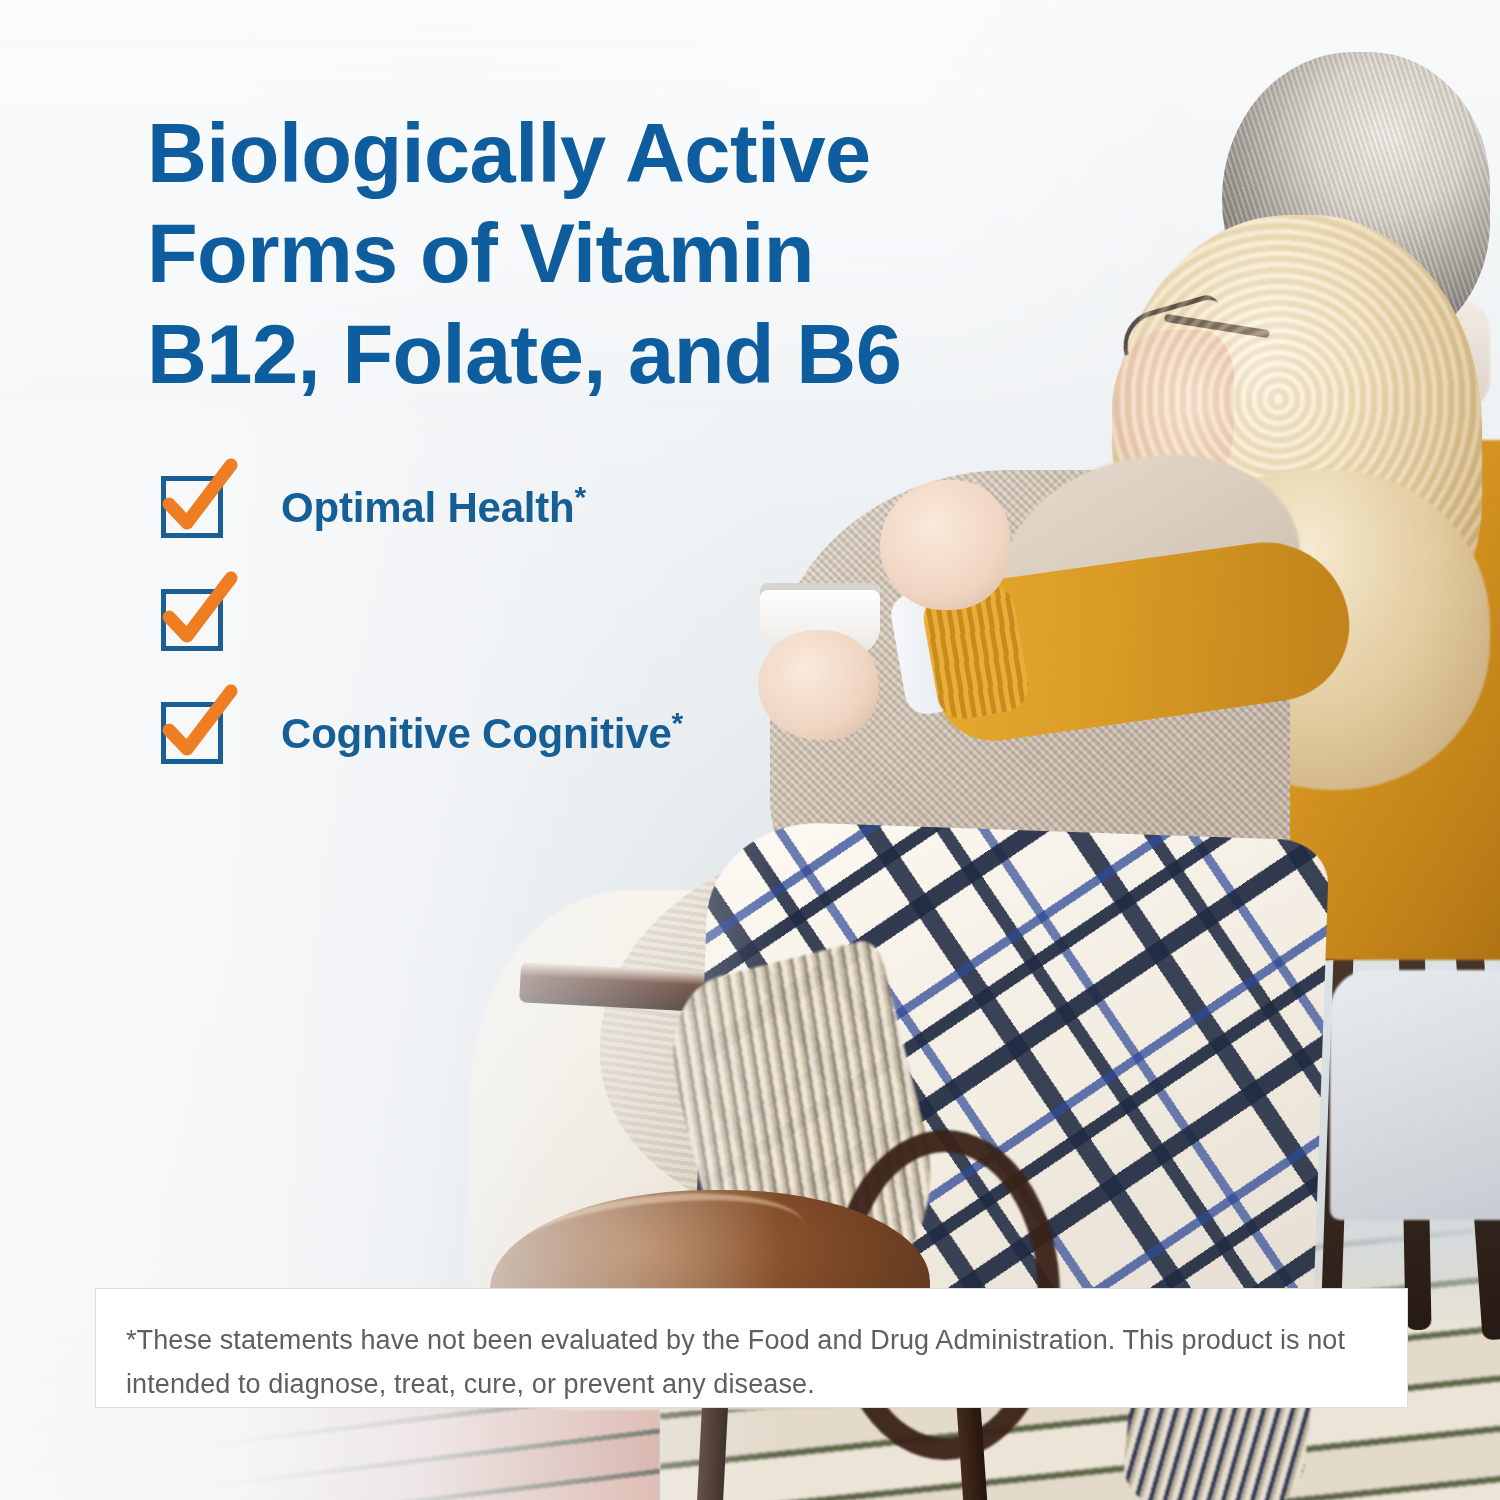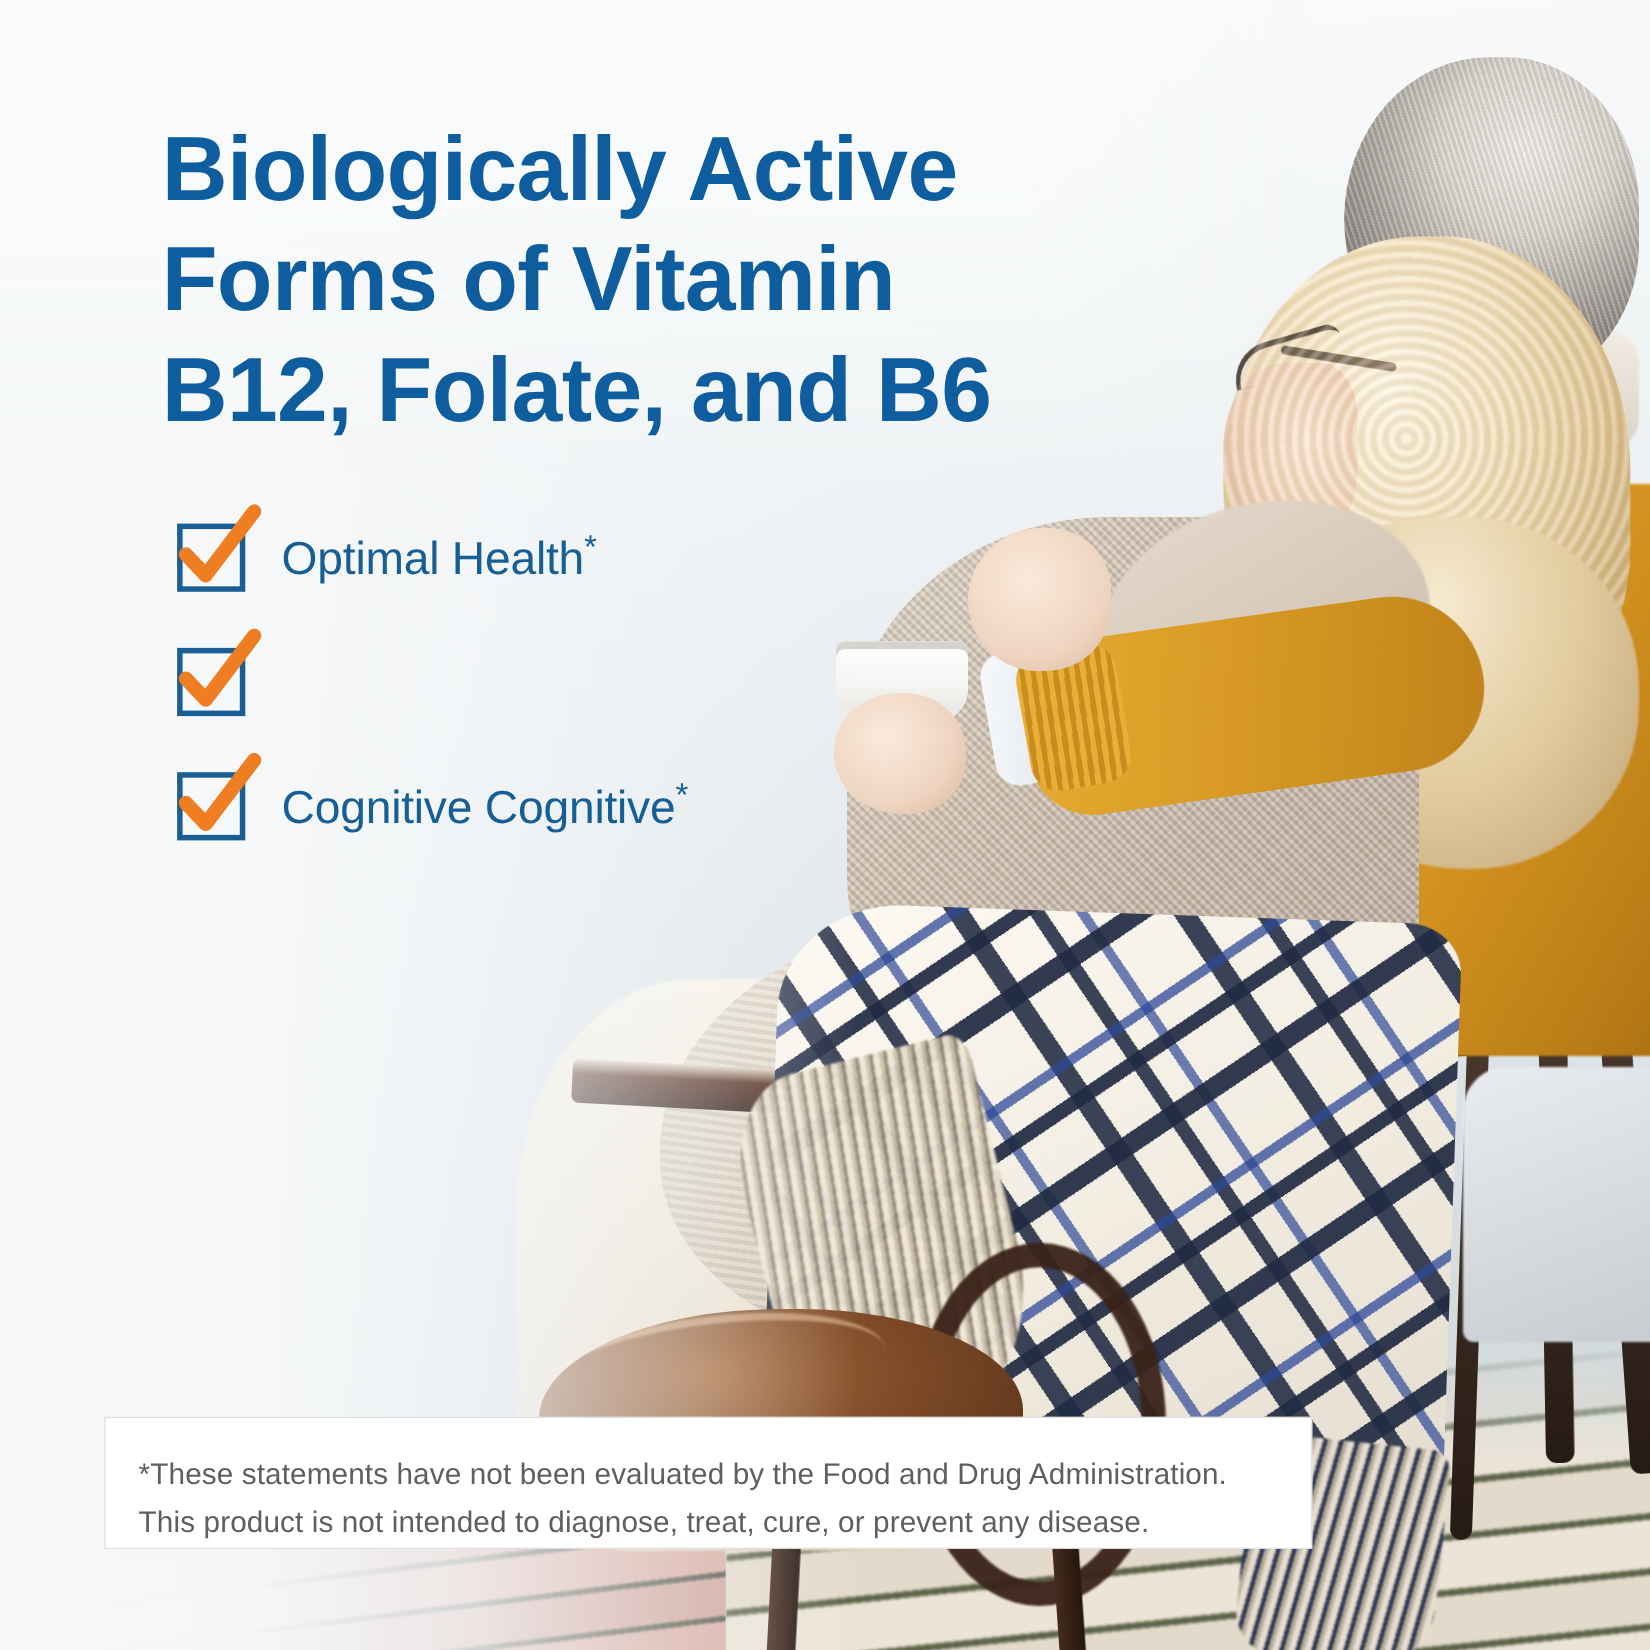--- a/index.html
+++ b/index.html
@@ -394,31 +394,32 @@
   }
   .checkbox .box {
     position:absolute; left:4px; top:6px;
     width:62px; height:62px;
     border:5px solid #1a5e96;
     background:transparent;
   }
   .checkbox svg { position:absolute; left:0; top:-9px; width:84px; height:84px; overflow:visible; }
   .check-label {
     font-size:42px;
-    font-weight:400;
+    font-weight:700;
     color:#165e96;
     letter-spacing:-0.2px;
     white-space:nowrap;
+    margin-left:25px;
   }
   .check-label .star { font-size:30px; vertical-align:super; }
 
   .disclaimer {
     position:absolute;
     left:95px; top:1288px;
-    width:1098px; height:120px;
+    width:1313px; height:120px;
     background:#ffffff;
     border:1px solid #dcdcdc;
     padding:30px 36px 0 30px;
   }
   .disclaimer p {
     font-size:27px;
     line-height:1.62;
     color:#5f5f5f;
     font-weight:400;
     letter-spacing:0.1px;

